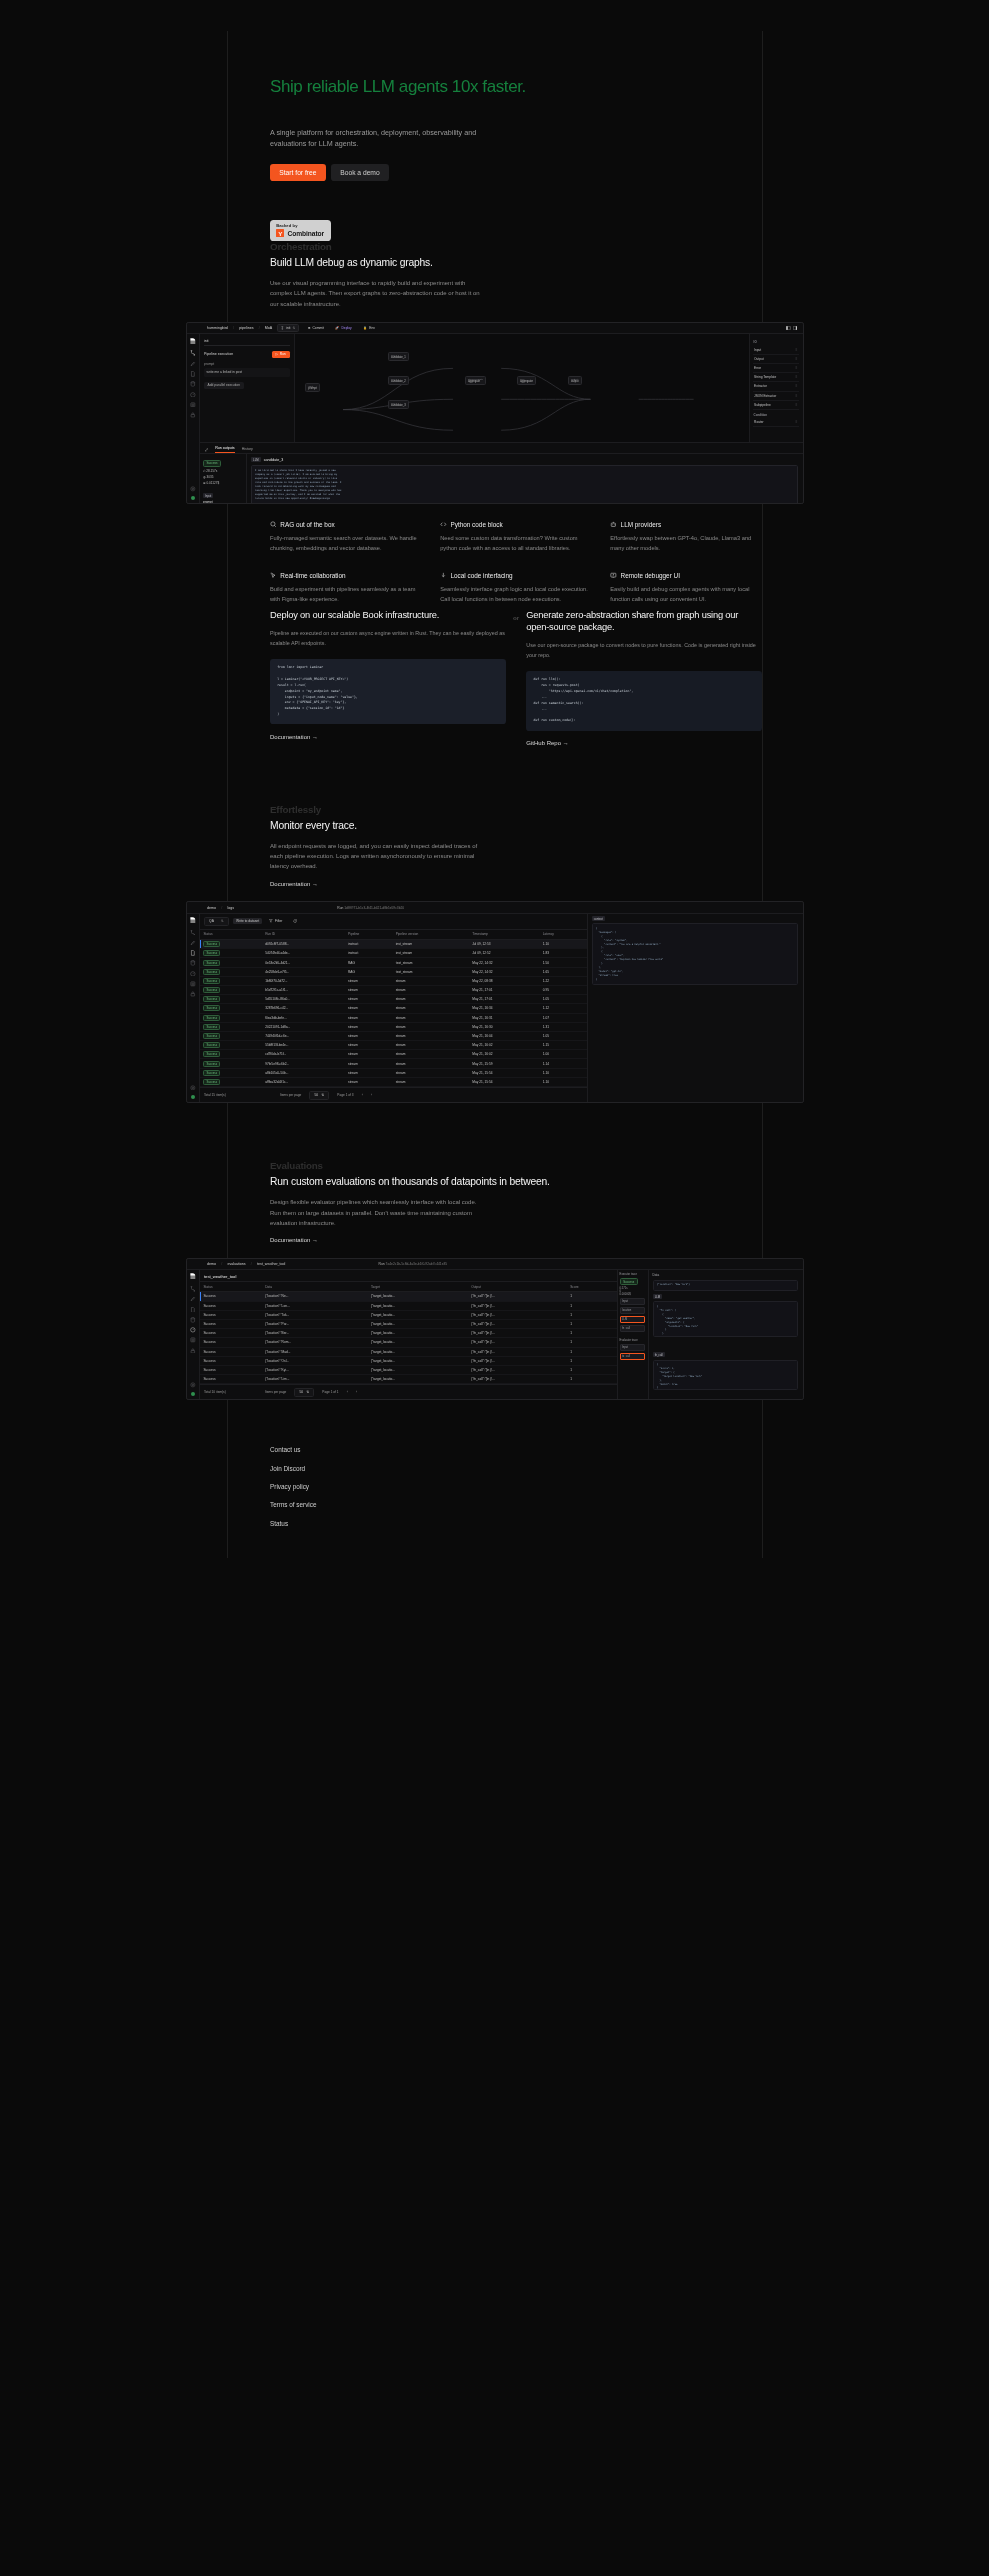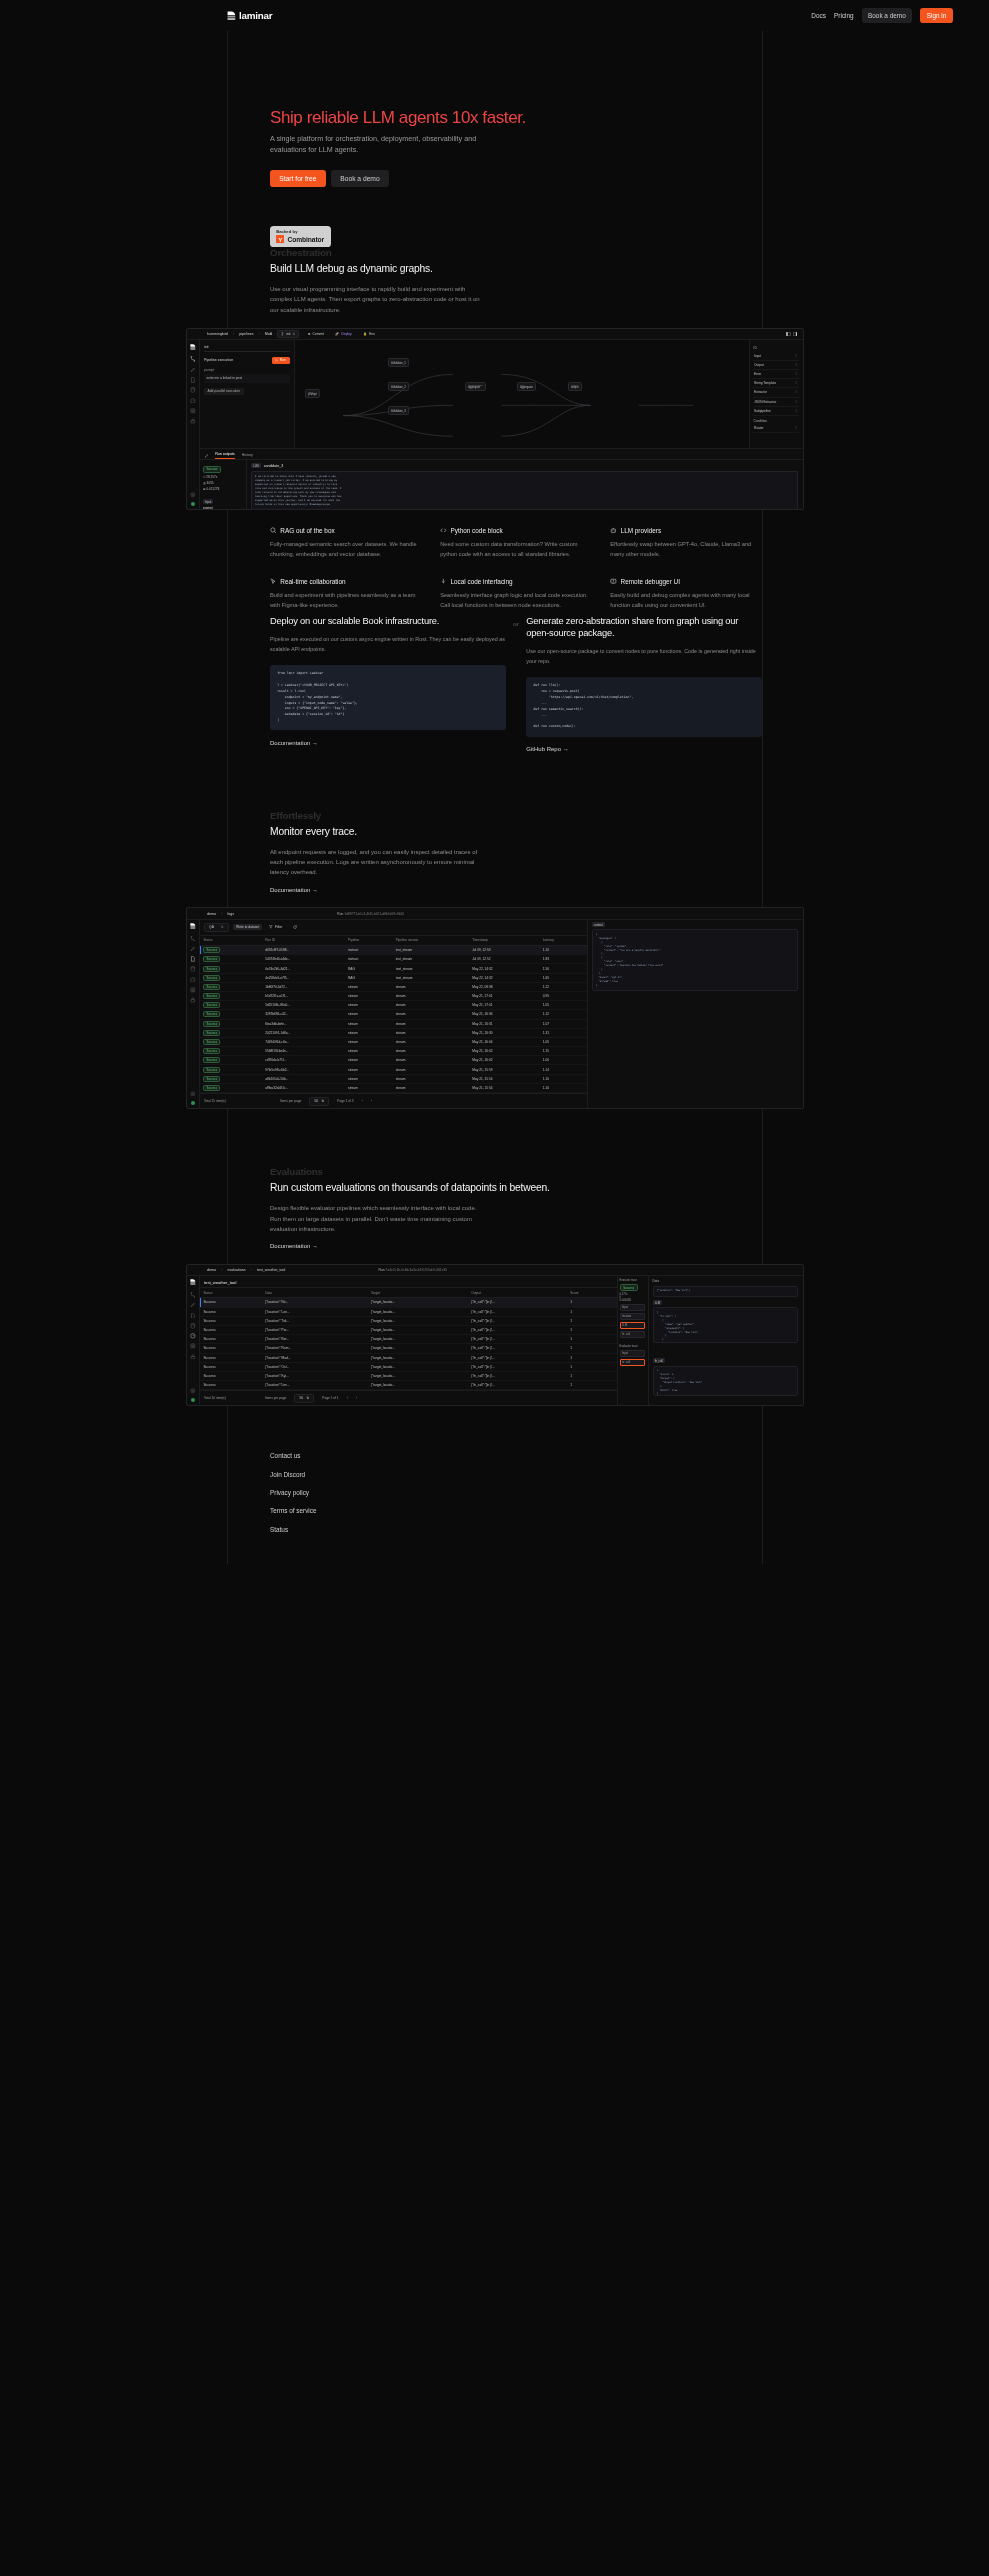--- a/index.html
+++ b/index.html
@@ -34,25 +34,25 @@
   .btn {
     font-size: 6.4px; border-radius: 3.1px; border: none; cursor: pointer;
     font-family: inherit; display: inline-flex; align-items: center; justify-content:center;
   }
   .btn-ghost { background: #202022; color: #cfcfcf; padding: 3.6px 6.2px; }
   .btn-primary { background: #f4551f; color: #fff; padding: 3.6px 6.7px; font-weight: 500; }
 
   
   .hero { padding: 77px 0 0 270px; }
   .hero h1 {
-    font-size: 17px; font-weight: 400; letter-spacing: -0.4px; color: #ef4444;
+    font-size: 17px; font-weight: 400; letter-spacing: -0.4px; color: #15803d;
     line-height: 1.15;
   }
   .hero p.sub {
-    margin-top: 5px; font-size: 7.2px; color: #9b9b9b; line-height: 1.55; max-width: 216px;
+    margin-top: 30px; font-size: 7.2px; color: #9b9b9b; line-height: 1.55; max-width: 216px;
   }
   .hero-ctas { margin-top: 15.5px; display: flex; gap: 5.2px; }
   .cta-lg { font-size: 6.7px; padding: 4.6px 9.3px; border-radius: 3.1px; }
 
   .yc-badge {
     margin-top: 39px; display: inline-flex; align-items: center;
     background: #d0d0d0; border-radius: 3.6px; padding: 3.6px 7.2px 3.6px 6.2px; gap: 4.6px;
   }
   .yc-badge .yc-col { display: flex; flex-direction: column; }
   .yc-badge .backed { font-size: 4.1px; color: #1a1a1a; font-weight: 600; letter-spacing: 0.1px; }
@@ -219,37 +219,20 @@
   .footer { padding: 46px 0 31px 270px; display:flex; flex-direction:column; gap: 11.3px; }
   .footer a { font-size: 6.4px; color: #cfcfcf; text-decoration: none; }
 </style>
 </head>
 <body>
 
 <div class="page">
   <div class="rail left"></div>
   <div class="rail right"></div>
 
-  <div class="nav">
-    <div class="logo-wrap">
-      <svg class="logo-mark" viewBox="0 0 17 19">
-        <path d="M1 1h7c5 0 8 3.6 8 7.4H1z" fill="#fff"></path>
-        <rect x="1" y="10.5" width="15" height="1.5" fill="#fff"></rect>
-        <rect x="1" y="13.3" width="15" height="1.5" fill="#fff"></rect>
-        <rect x="1" y="16.1" width="15" height="1.5" fill="#fff"></rect>
-      </svg>
-      <span class="logo-text">laminar</span>
-    </div>
-    <div class="nav-right">
-      <a class="nav-link">Docs</a>
-      <a class="nav-link">Pricing</a>
-      <button class="btn btn-ghost">Book a demo</button>
-      <button class="btn btn-primary">Sign in</button>
-    </div>
-  </div>
 
   <div class="hero">
     <h1>Ship reliable LLM agents 10x faster.</h1>
     <p class="sub">A single platform for orchestration, deployment, observability and evaluations for LLM agents.</p>
     <div class="hero-ctas">
       <button class="btn btn-primary cta-lg">Start for free</button>
       <button class="btn btn-ghost cta-lg">Book a demo</button>
     </div>
     <div class="yc-badge">
       <div class="yc-col">

